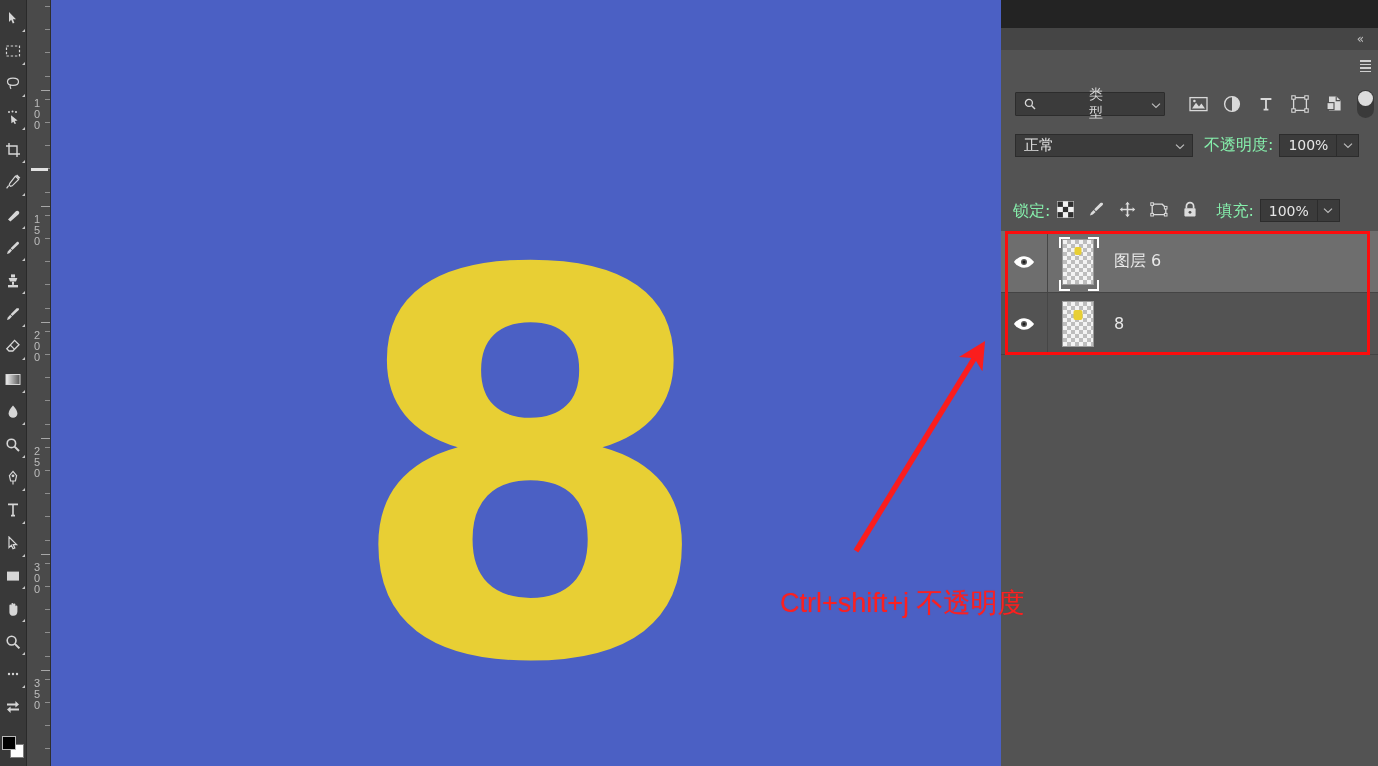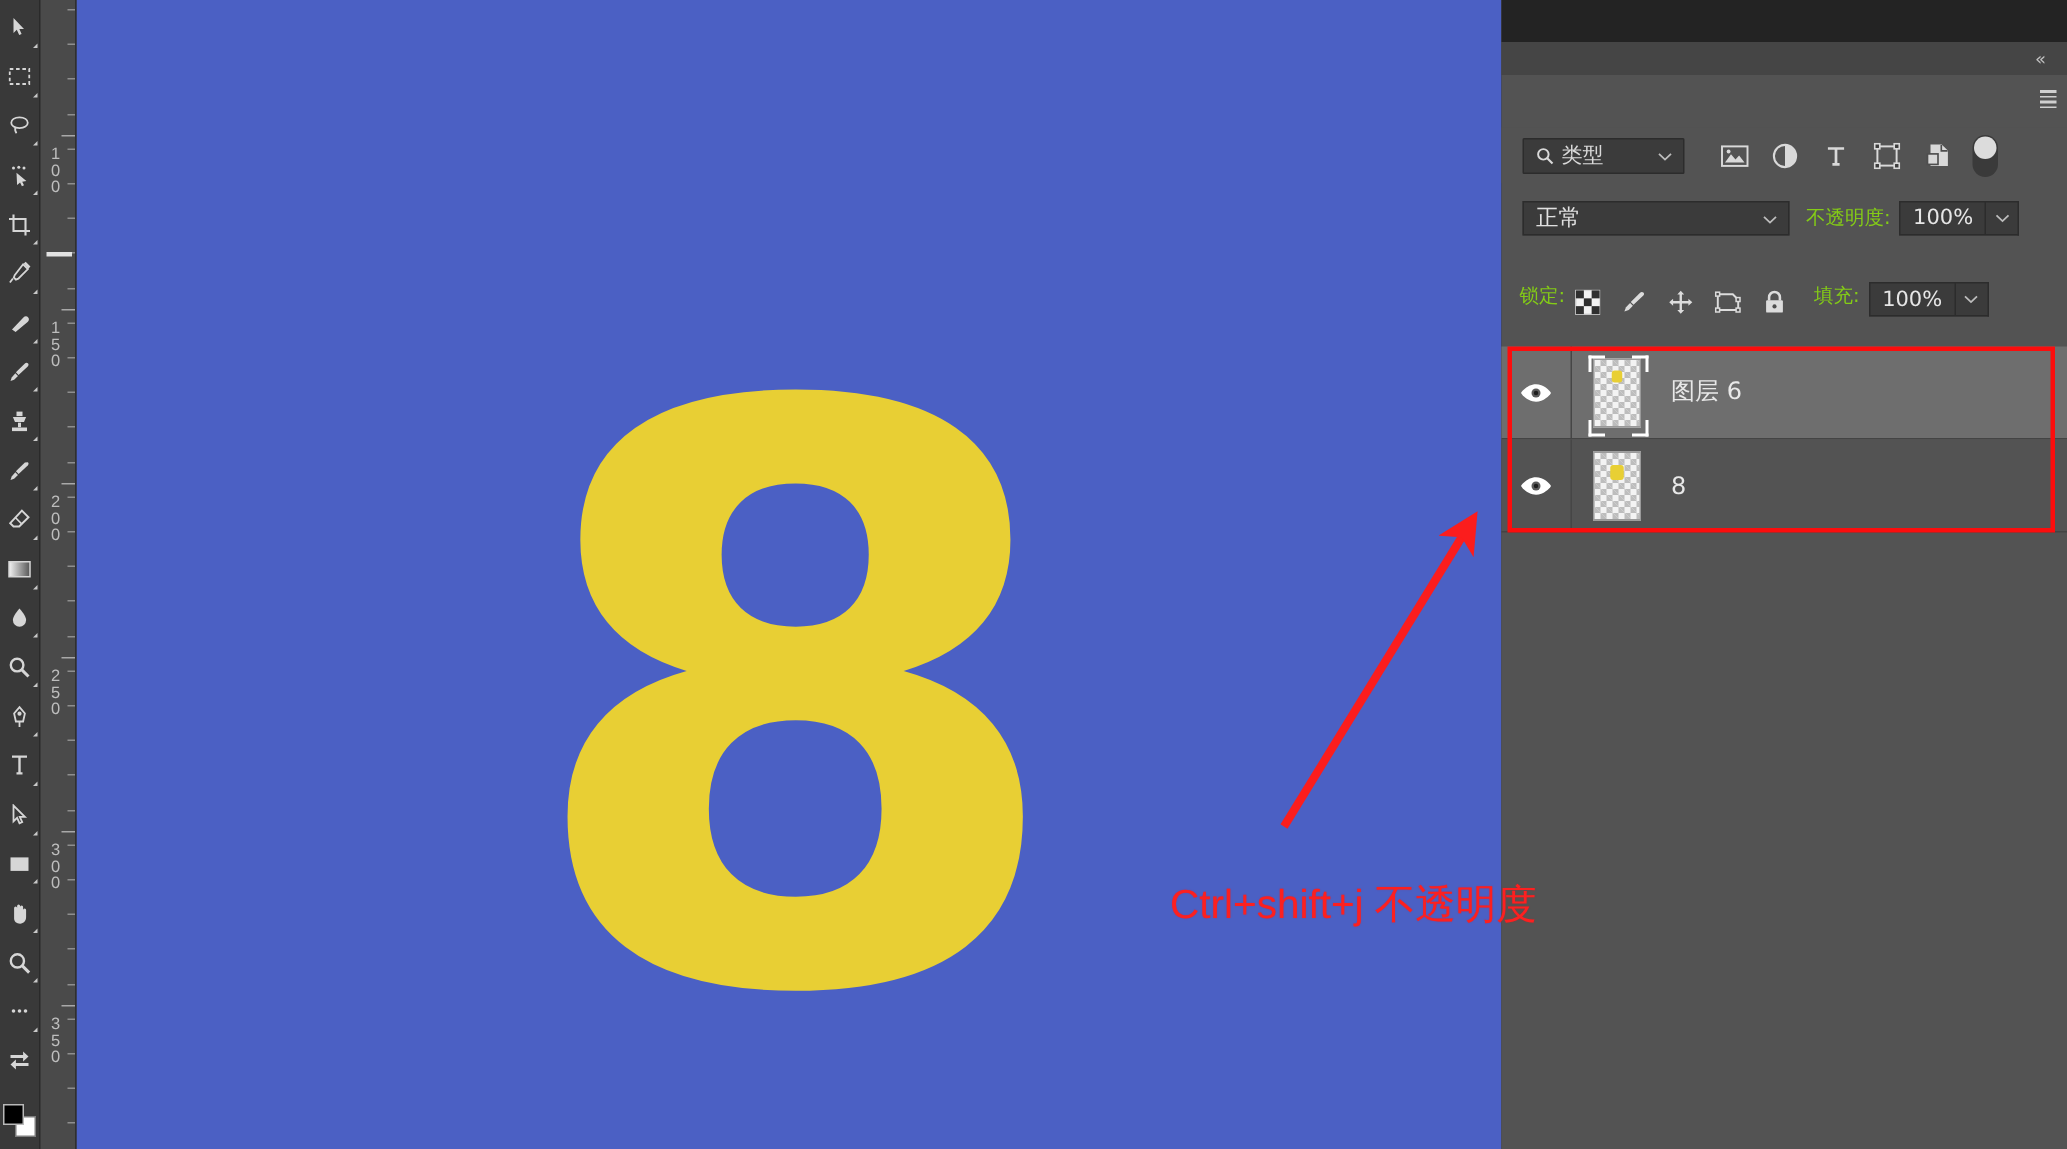--- a/index.html
+++ b/index.html
@@ -110,24 +110,25 @@
     display:flex;flex-direction:column;justify-content:center;gap:2px;cursor:pointer;
   }
   #panel-menu i{display:block;height:1.5px;background:#cfcfcf;width:11px;}
 
   
   #filter-row{
     position:absolute;left:0;top:85px;width:377px;height:37px;
     background:#535353;display:flex;align-items:center;
   }
   #type-select{
-    margin-left:14px;width:108px;height:24px;background:#3b3b3b;
+    margin-left:14px;width:150px;height:24px;background:#3b3b3b;
     border:1px solid #2c2c2c;box-sizing:border-box;border-radius:1px;
     display:flex;align-items:center;color:#d9d9d9;font-size:14px;cursor:pointer;
     font-family:"DejaVu Sans","Liberation Sans",sans-serif;
+    gap:48px;
   }
   #type-select .mag{margin:0 5px 0 8px;display:flex;}
   #type-select .cv{margin-left:auto;margin-right:7px;}
   .ficon{
     width:34px;height:28px;display:flex;align-items:center;justify-content:center;
     cursor:pointer;color:#d9d9d9;
   }
   #ficons{display:flex;align-items:center;margin-left:16px;}
   #pill-toggle{
     margin-left:6px;width:17px;height:28px;border-radius:9px;
@@ -143,38 +144,38 @@
   }
   #blend-select{
     margin-left:14px;width:178px;height:23px;background:#3b3b3b;
     border:1px solid #2c2c2c;box-sizing:border-box;
     display:flex;align-items:center;color:#e0e0e0;font-size:15px;cursor:pointer;
     font-family:"DejaVu Sans","Liberation Sans",sans-serif;
   }
   #blend-select .lbl{margin-left:8px;}
   #blend-select .cv{margin-left:auto;margin-right:7px;}
   .prop-label{
-    color:#84cc16;font-size:13px;margin-left:11px;white-space:nowrap;
+    color:#86efac;font-size:16px;margin-left:11px;white-space:nowrap;
     font-family:"DejaVu Sans","Liberation Sans",sans-serif;
   }
   .num-box{
     margin-left:6px;width:58px;height:23px;background:#3b3b3b;border:1px solid #2c2c2c;
     box-sizing:border-box;display:flex;align-items:center;justify-content:center;
     color:#e6e6e6;font-size:14px;cursor:text;
     font-family:"DejaVu Sans","Liberation Sans",sans-serif;
   }
   .num-cv{
     width:22px;height:23px;background:#3b3b3b;border:1px solid #2c2c2c;border-left:none;
     box-sizing:border-box;display:flex;align-items:center;justify-content:center;cursor:pointer;
   }
 
   
   #lock-row{
     position:absolute;left:0;top:188px;width:377px;height:34px;
-    display:flex;align-items:flex-start;
+    display:flex;align-items:flex-end;
   }
   #lock-row .prop-label:first-child{margin-left:12px;}
   .lockicon{
     width:31px;height:26px;display:flex;align-items:center;justify-content:center;
     cursor:pointer;color:#dcdcdc;
   }
 
   
   #layer-list{
     position:absolute;left:0;top:231px;width:377px;height:535px;

